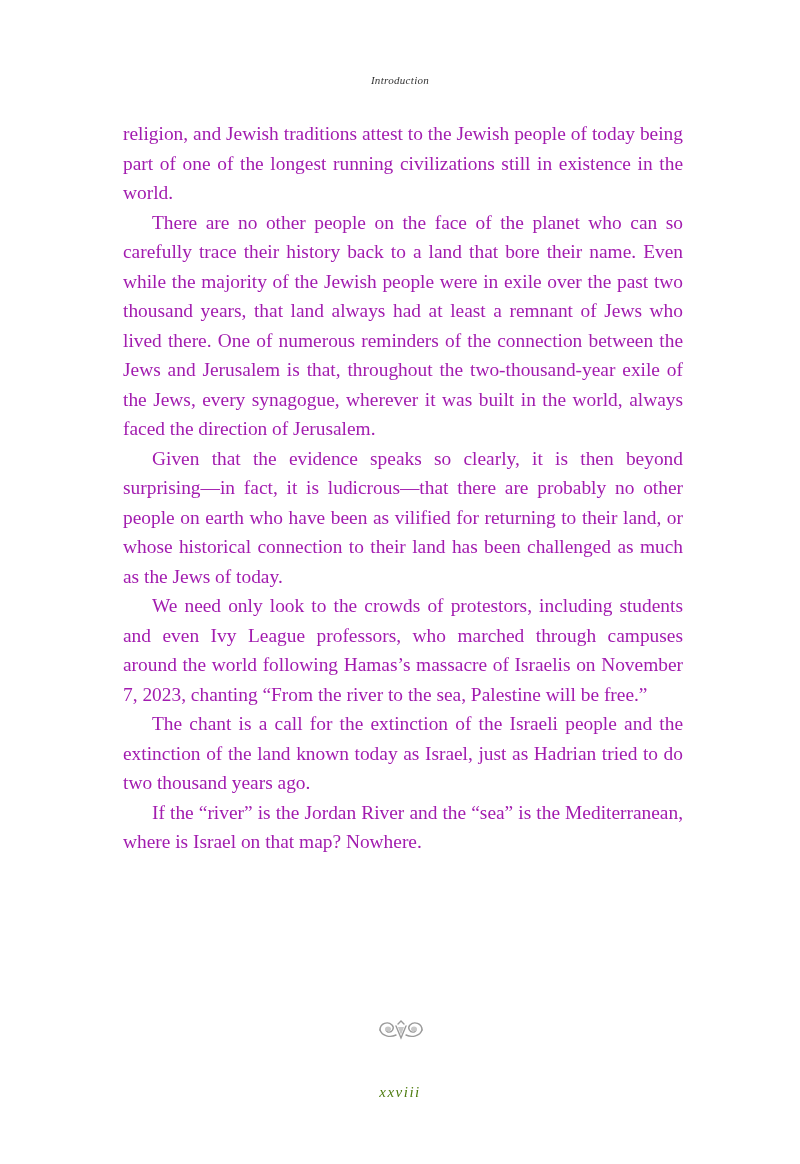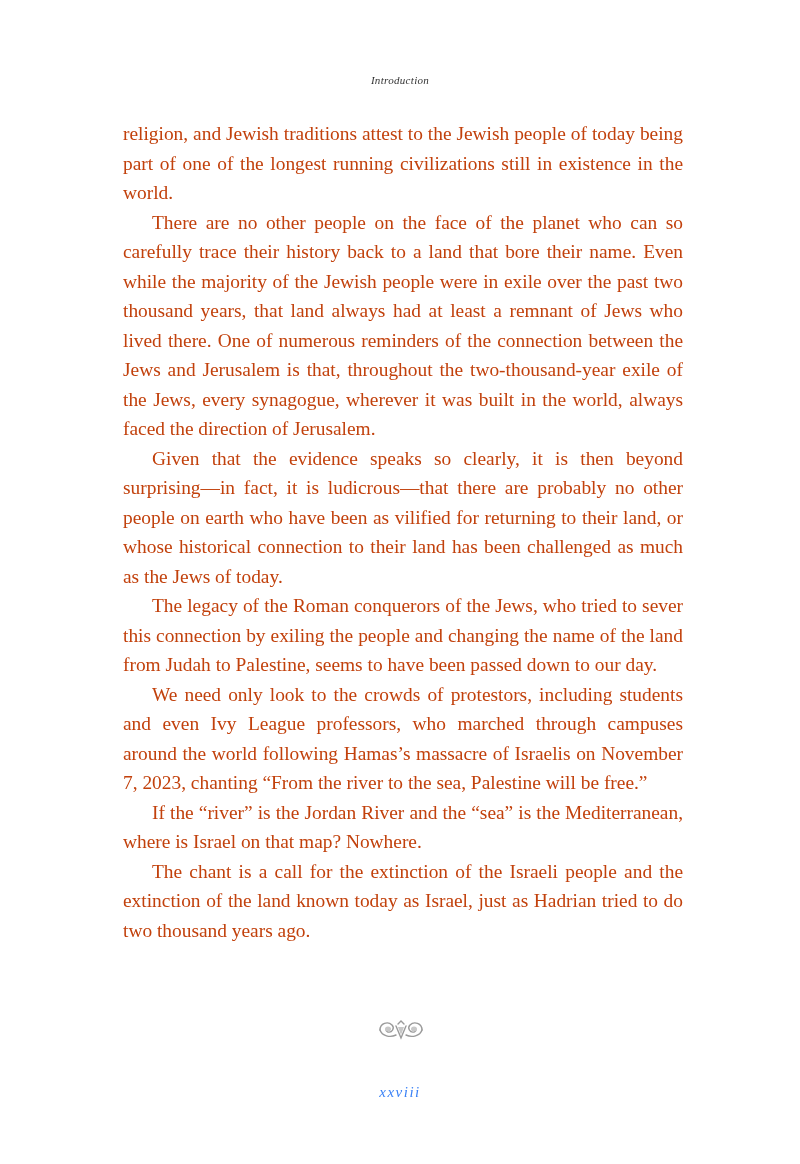--- a/index.html
+++ b/index.html
@@ -27,21 +27,21 @@
       letter-spacing: 0.3px;
     }
     .body-text {
       position: absolute;
       top: 119px;
       left: 123px;
       width: 560px;
       font-family: "Liberation Serif", "DejaVu Serif", serif;
       font-size: 19.4px;
       line-height: 29.5px;
-      color: #c2410c;
+      color: #a21caf;
     }
     .body-text p {
       margin: 0;
       text-align: justify;
       text-align-last: left;
       hyphens: manual;
     }
     .body-text p.indent {
       text-indent: 29px;
     }
@@ -55,36 +55,35 @@
     .folio {
       position: absolute;
       top: 1084px;
       left: 0;
       width: 800px;
       text-align: center;
       font-family: "Liberation Serif", "DejaVu Serif", serif;
       font-style: italic;
       font-size: 15px;
       letter-spacing: 1.5px;
-      color: #3b82f6;
+      color: #4d7c0f;
     }
   </style>
 </head>
 <body>
 
 <div class="running-head">Introduction</div>
 
 <div class="body-text">
   <p>religion, and Jewish traditions attest to the Jewish people of today being part of one of the longest running civilizations still in exis­tence in the world.</p>
   <p class="indent">There are no other people on the face of the planet who can so carefully trace their history back to a land that bore their name. Even while the majority of the Jewish people were in exile over the past two thousand years, that land always had at least a remnant of Jews who lived there. One of numerous reminders of the connection between the Jews and Jerusalem is that, throughout the two-thousand-year exile of the Jews, every synagogue, wherever it was built in the world, always faced the direction of Jerusalem.</p>
   <p class="indent">Given that the evidence speaks so clearly, it is then beyond surprising—in fact, it is ludicrous—that there are probably no other people on earth who have been as vilified for returning to their land, or whose historical connection to their land has been challenged as much as the Jews of today.</p>
-  <p class="indent">The legacy of the Roman conquerors of the Jews, who tried to sever this connection by exiling the people and changing the name of the land from Judah to Palestine, seems to have been passed down to our day.</p>
   <p class="indent">We need only look to the crowds of protestors, including students and even Ivy League professors, who marched through campuses around the world following Hamas’s massacre of Israelis on November 7, 2023, chanting “From the river to the sea, Palestine will be free.”</p>
+  <p class="indent">The chant is a call for the extinction of the Israeli people and the extinction of the land known today as Israel, just as Hadrian tried to do two thousand years ago.</p>
   <p class="indent">If the “river” is the Jordan River and the “sea” is the Mediterra­nean, where is Israel on that map? Nowhere.</p>
-  <p class="indent">The chant is a call for the extinction of the Israeli people and the extinction of the land known today as Israel, just as Hadrian tried to do two thousand years ago.</p>
 </div>
 
 <svg class="ornament" viewBox="0 0 50 24" xmlns="http://www.w3.org/2000/svg">
   <g fill="none" stroke="#9a9a9a" stroke-width="1.4" stroke-linecap="round">
     <path d="M4 12 C4 5, 12 3, 16 7 C19 10, 16 15, 12 14 C9 13, 10 9, 13 10"></path>
     <path d="M46 12 C46 5, 38 3, 34 7 C31 10, 34 15, 38 14 C41 13, 40 9, 37 10"></path>
     <path d="M4 12 C6 18, 14 20, 20 17"></path>
     <path d="M46 12 C44 18, 36 20, 30 17"></path>
     <path d="M20 8 L25 20 L30 8"></path>
     <path d="M22 6 L25 3 L28 6"></path>

